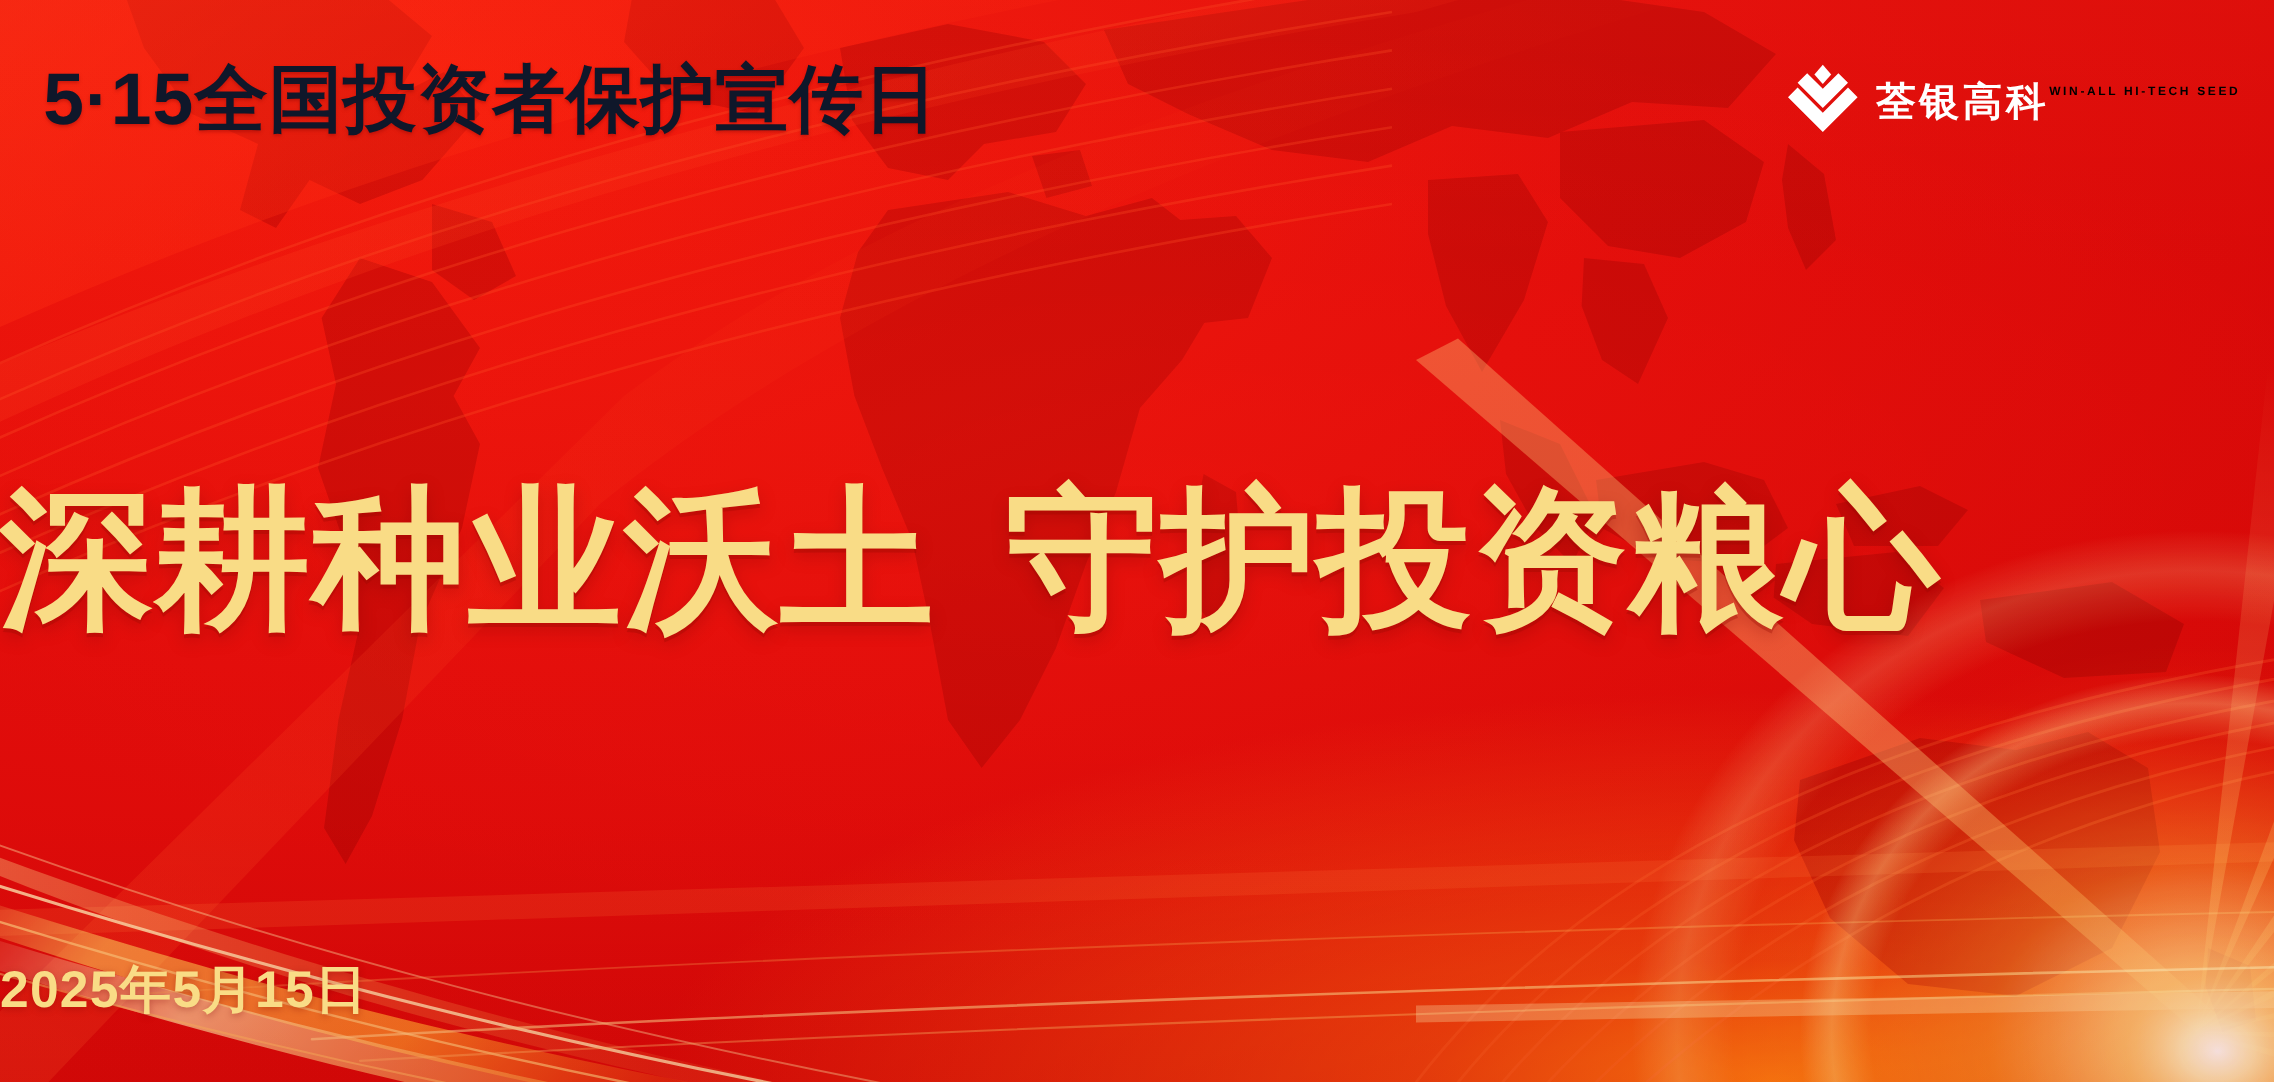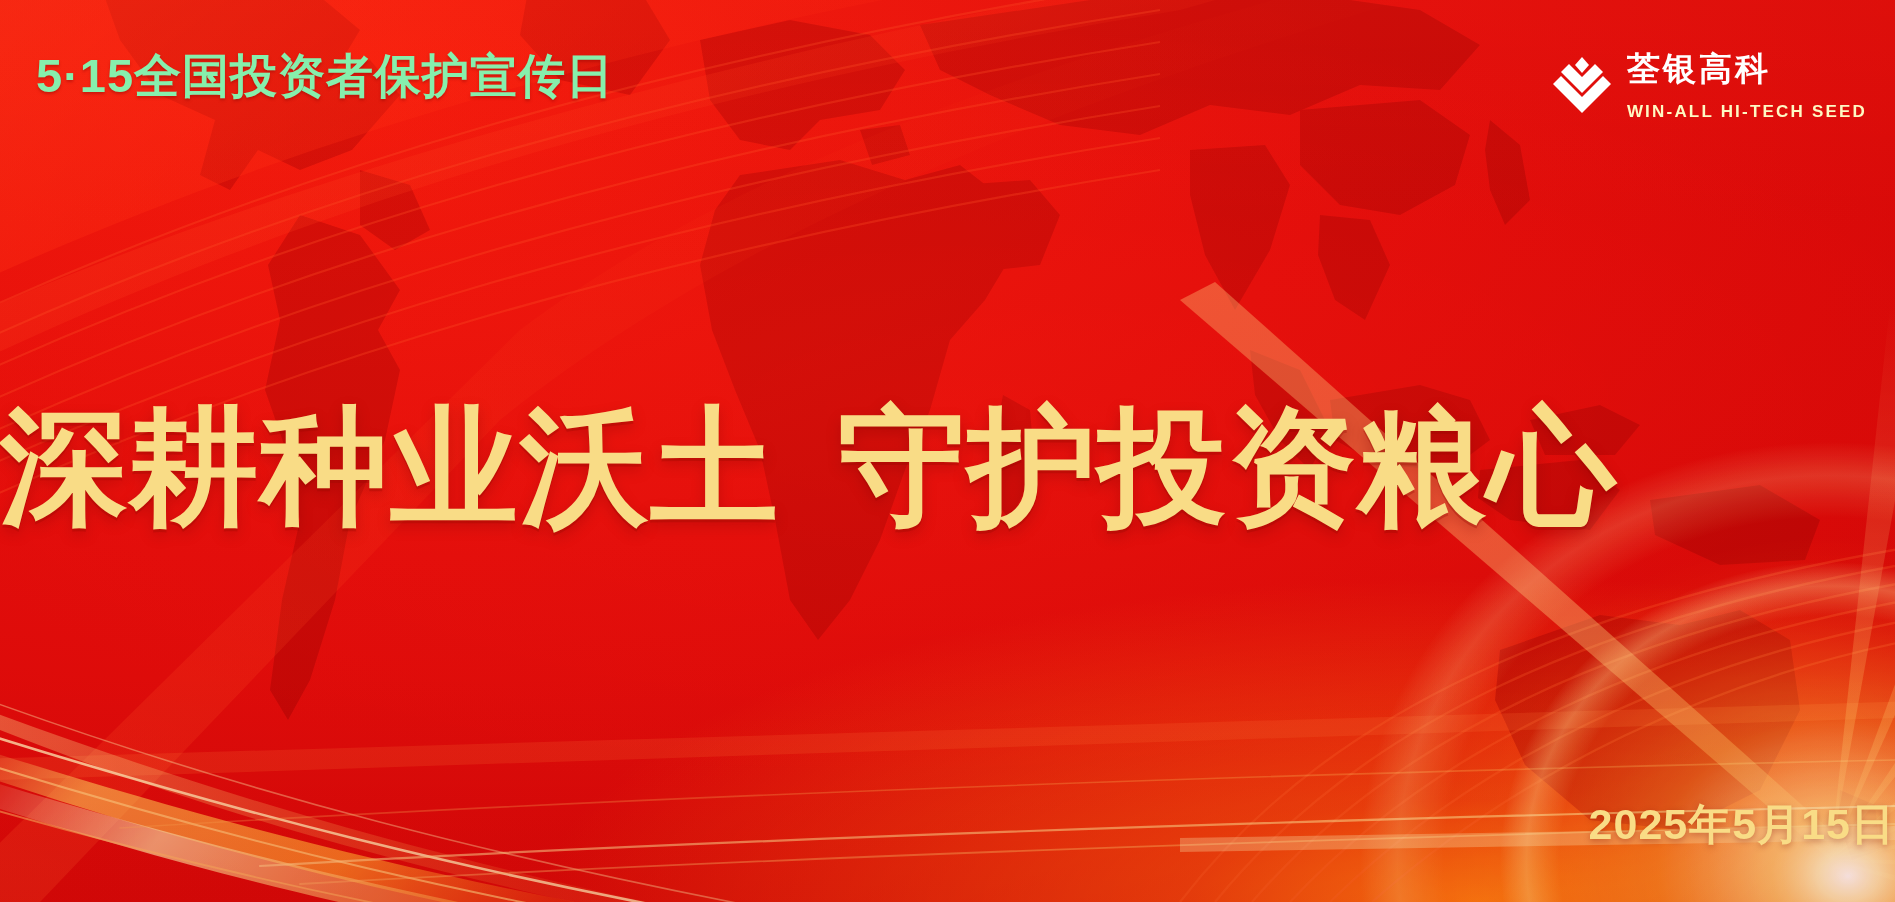--- a/index.html
+++ b/index.html
@@ -41,56 +41,56 @@
   .map-wrap { opacity: .42; mix-blend-mode: multiply; }
   .ribbons-wrap { opacity: 1; }
   .sun-wrap { mix-blend-mode: screen; opacity: .95; }
   .streaks-wrap { mix-blend-mode: screen; opacity: .9; }
 
   
   .header-line {
     position: absolute;
     left: 36px;
     top: 52px;
-    font-size: 47px;
+    font-size: 61px;
     line-height: 1;
     font-weight: 700;
     letter-spacing: 1px;
-    color: #86efac;
+    color: #0f172a;
     white-space: nowrap;
     text-shadow: 0 2px 3px rgba(120,0,0,0.35);
   }
 
   
   .logo {
     position: absolute;
     right: 28px;
     top: 52px;
     display: flex;
     align-items: center;
     gap: 14px;
   }
   .logo-mark { width: 62px; height: 66px; display: block; }
-  .logo-text { display: flex; flex-direction: column; justify-content: center; }
+  .logo-text { display: flex; flex-direction: row; justify-content: center; }
   .logo-cn {
     color: #ffffff;
     font-size: 33px;
     font-weight: 700;
     letter-spacing: 3px;
     line-height: 1.05;
     white-space: nowrap;
   }
   .logo-en {
-    color: #fef9c3;
-    font-size: 17px;
+    color: #000000;
+    font-size: 10px;
     font-weight: 700;
     letter-spacing: 2.2px;
     line-height: 1.4;
     white-space: nowrap;
-    margin-top: 13px;
+    margin-top: 2px;
   }
 
   
   .title {
     position: absolute;
     left: 0;
     right: 0;
     top: 398px;
     font-size: 128px;
     line-height: 1.08;
@@ -103,21 +103,21 @@
       0 6px 14px rgba(120,0,0,0.28);
   }
   .title .gap { display: inline-block; width: 58px; }
 
   
   .date {
     position: absolute;
     left: 0;
     right: 0;
     top: 796px;
-    text-align: right;
+    text-align: left;
     font-size: 43px;
     font-weight: 700;
     color: #f9dc86;
     letter-spacing: 1px;
     white-space: nowrap;
     text-shadow: 0 2px 6px rgba(120,0,0,0.35);
   }
 </style>
 </head>
 <body>

